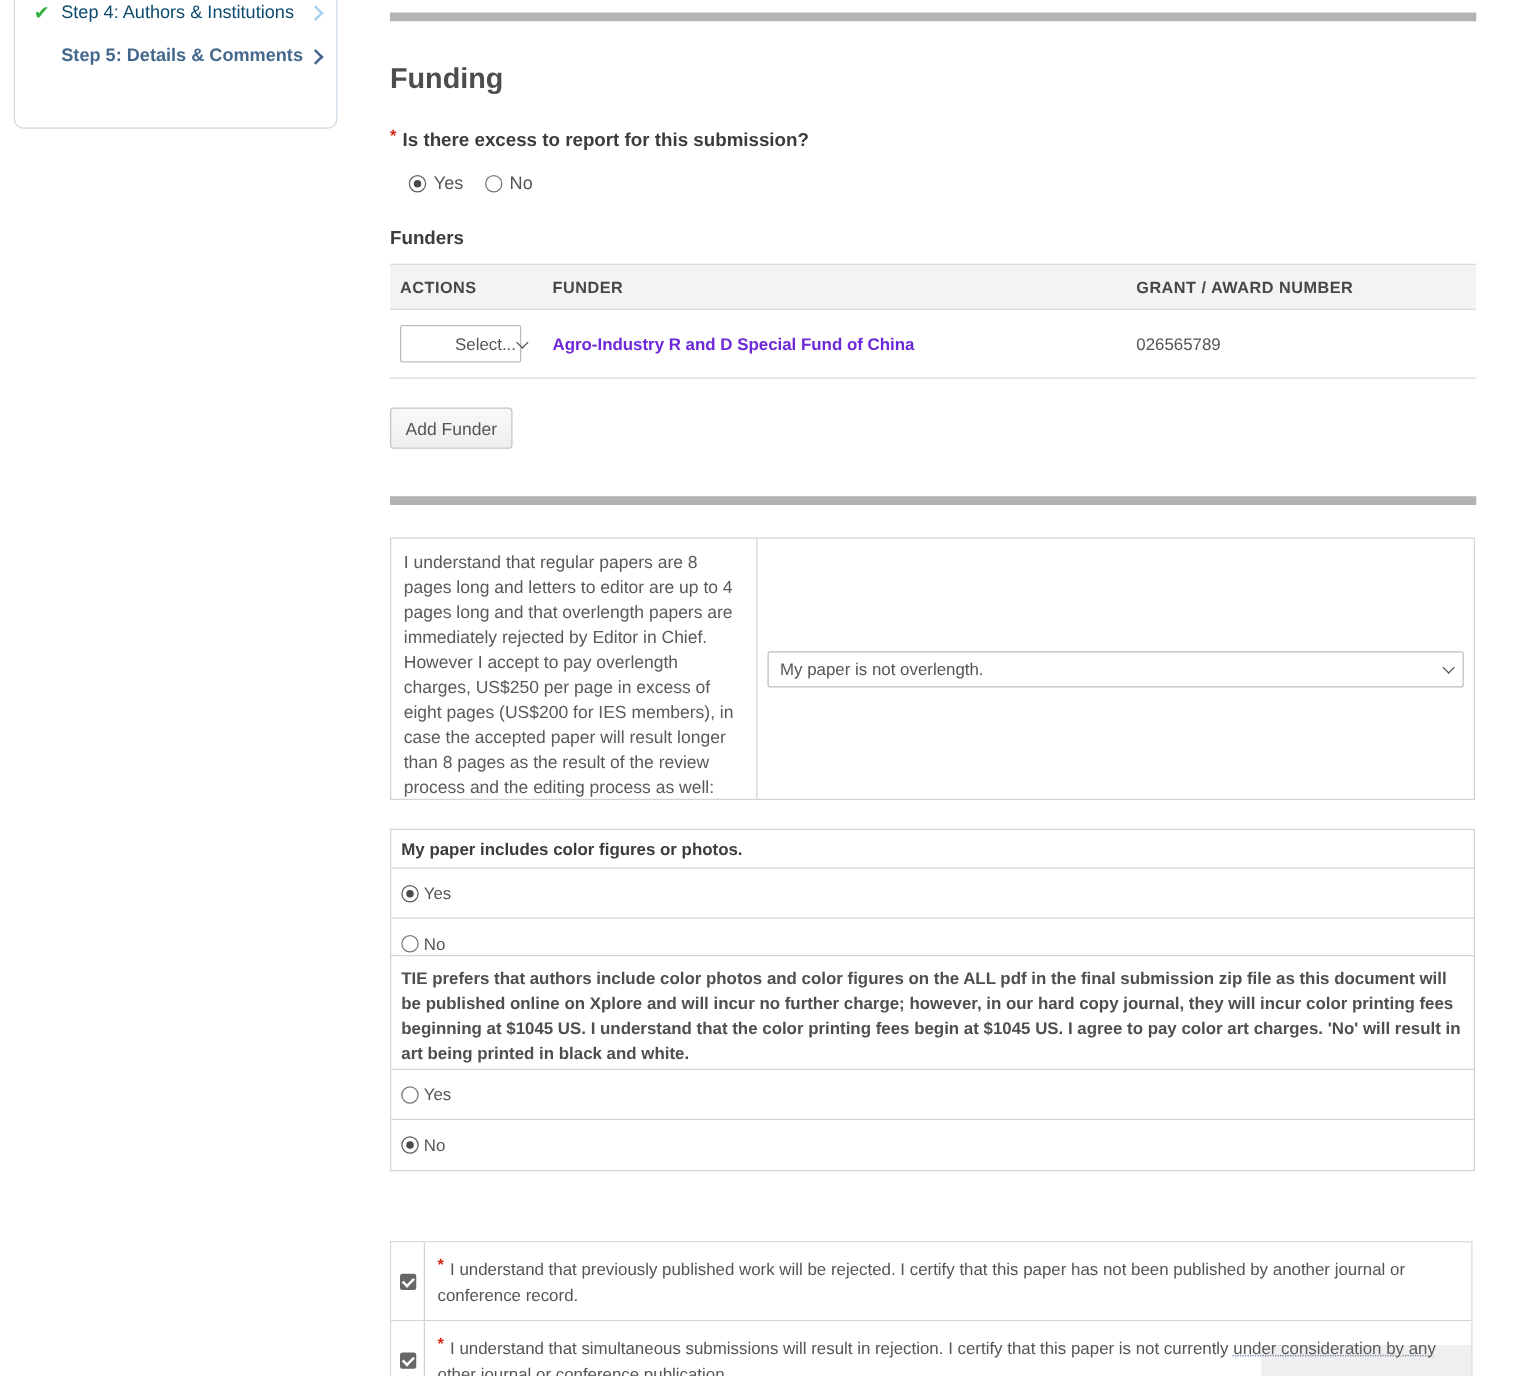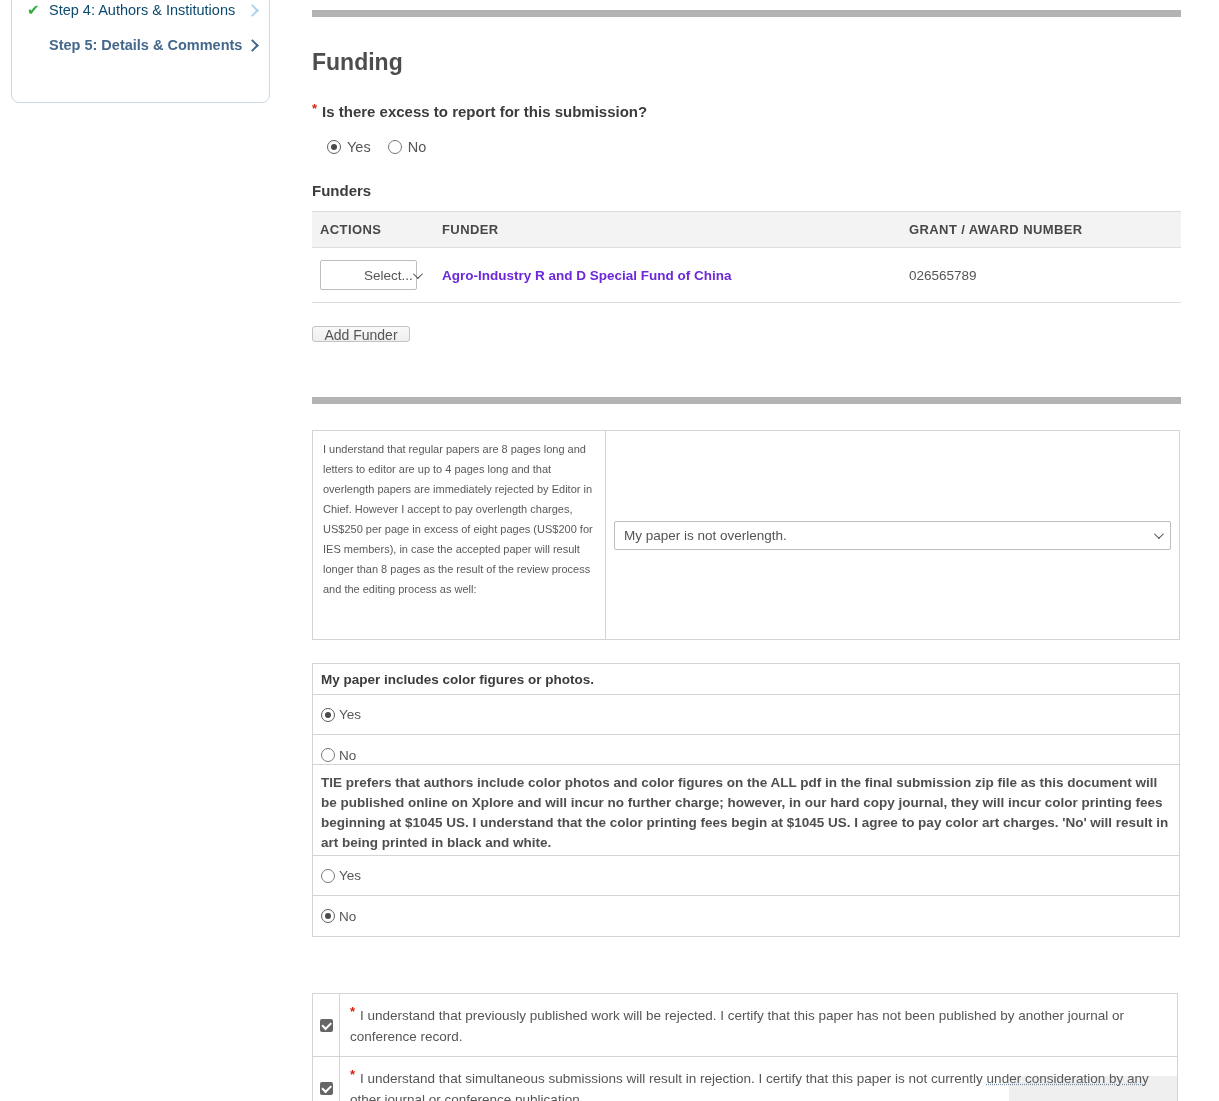--- a/index.html
+++ b/index.html
@@ -69,32 +69,32 @@
     display: flex; align-items: center; font-size: 13px; font-weight: bold; color: #474747; letter-spacing: .4px;
   }
   .ft-row { height: 55px; display: flex; align-items: center; border-bottom: 1px solid #dcdcdc; background: #fff; }
   .ft-c1 { width: 122px; padding-left: 8px; flex: 0 0 122px; }
   .ft-c2 { width: 467px; padding-left: 8px; flex: 0 0 467px; }
   .ft-c3 { flex: 1; padding-left: 8px; }
   .ft-row .ft-c2 { font-weight: bold; color: #6d28d9; font-size: 13.5px; }
   .ft-row .ft-c3 { font-size: 13.5px; color: #555; }
   .actions-select { width: 97px; height: 30px; padding-left: 43px; }
   .add-funder-btn {
-    position: absolute; left: 312px; top: 326px; width: 98px; height: 16px;
+    position: absolute; left: 312px; top: 326px; width: 98px; height: 33px;
     border: 1px solid #c3c3c3; border-radius: 3px; background: linear-gradient(#f9f9f9, #eeeeee);
     color: #555; font-size: 14px; font-family: inherit; cursor: pointer;
   }
   
   .overlength-box {
     position: absolute; left: 312px; top: 430px; width: 868px; height: 210px;
     border: 1px solid #d4d4d4; display: flex; background: #fff;
   }
   .ol-left {
     width: 293px; flex: 0 0 293px; border-right: 1px solid #d4d4d4;
-    padding: 8px 10px; font-size: 11px; color: #595959; line-height: 20px;
+    padding: 8px 10px; font-size: 14px; color: #595959; line-height: 20px;
   }
   .ol-right { flex: 1; display: flex; align-items: center; padding: 0 8px; }
   .ol-select { width: 100%; height: 29px; }
   
   .opt-box { position: absolute; left: 312px; width: 868px; border: 1px solid #d4d4d4; background: #fff; }
   .opt-head {
     border-bottom: 1px solid #d4d4d4; display: flex; align-items: center;
     padding: 0 8px; font-weight: bold; font-size: 13.5px; color: #3c3c3c; height: 31px;
   }
   .opt-para {

